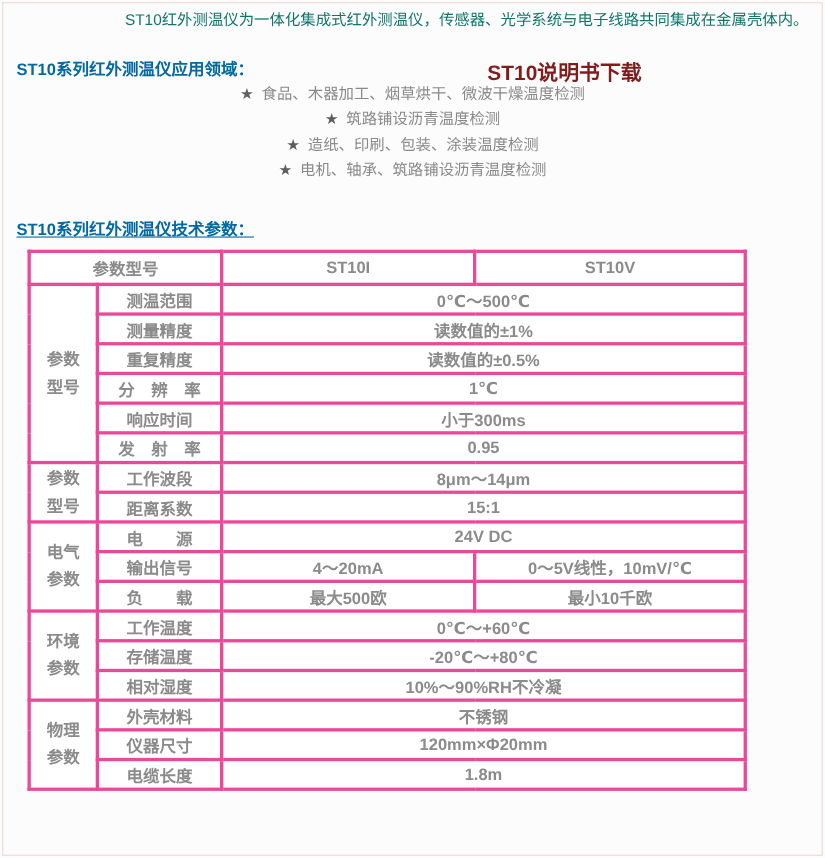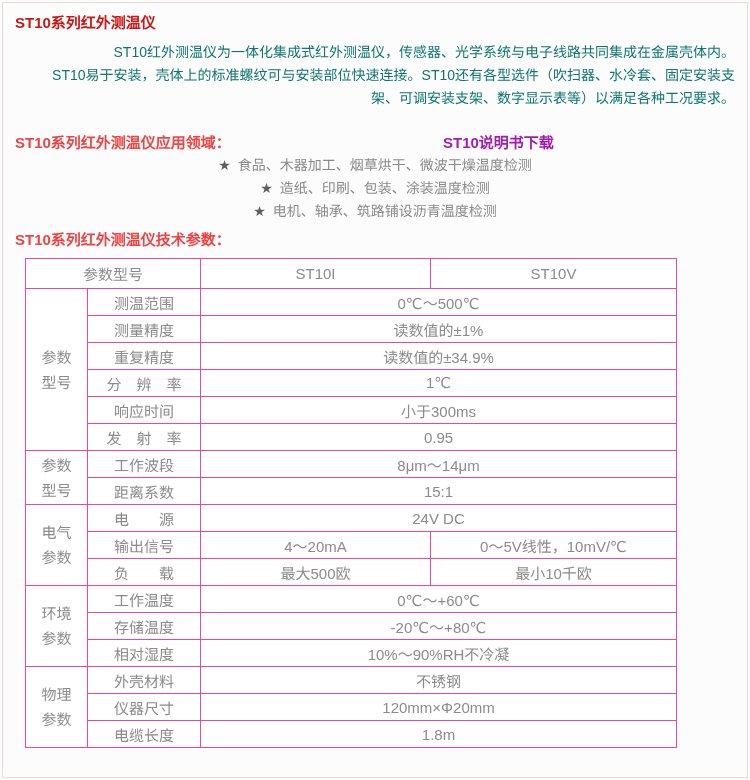--- a/index.html
+++ b/index.html
@@ -30,91 +30,90 @@
     color: #0f766e;
     text-align: right;
   }
   .apps-header {
     position: relative;
     margin-top: 21px;
     height: 20px;
   }
   .apps-heading, .specs-heading {
     font-size: 15px; font-weight: bold;
-    color: #ef4444;
+    color: #0369a1;
     margin: 0;
   }
   .download-link {
     position: absolute; left: 428px; top: 0;
-    font-size: 15px; font-weight: bold;
-    color: #a21caf;
+    font-size: 19px; font-weight: bold;
+    color: #7f1d1d;
     text-decoration: none;
     cursor: pointer;
   }
   ul.apps {
     list-style: none;
     margin: 3px 0 0 0; padding: 0;
   }
   ul.apps li {
     font-size: 14px;
     line-height: 23px;
     color: #8a8a8a;
     text-align: center;
   }
   ul.apps .star {
     color: #5e5e5e;
     margin-right: 7px;
     font-size: 14px;
   }
-  .specs-heading { margin-top: 5px; }
+  .specs-heading { margin-top: 31px; text-decoration: underline; }
   table.specs {
     border-collapse: collapse;
     table-layout: fixed;
     width: 651px;
     margin: 9px 0 0 10px;
     font-size: 15px;
     color: #8b8b8b;
     background: #ffffff;
   }
   table.specs th, table.specs td {
-    border: 1px solid #ec4899;
+    border: 3px solid #ec4899;
     text-align: center;
     vertical-align: middle;
-    font-weight: normal;
+    font-weight: bold;
     padding: 0;
     overflow: hidden;
   }
   table.specs thead th { height: 30px; }
   table.specs tbody td { height: 27px; }
   .group-cell span {
     display: inline-block;
     width: 2em;
     line-height: 25px;
     text-align: center;
   }
 </style>
 </head>
 <body>
 
 <div class="page">
 
-  <h1 class="doc-title">ST10系列红外测温仪</h1>
 
   <div class="intro">
     <p>ST10红外测温仪为一体化集成式红外测温仪，传感器、光学系统与电子线路共同集成在金属壳体内。</p>
-    <p>ST10易于安装，壳体上的标准螺纹可与安装部位快速连接。ST10还有各型选件（吹扫器、水冷套、固定安装支架、可调安装支架、数字显示表等）以满足各种工况要求。</p>
   </div>
 
   <div class="apps-header">
     <span class="apps-heading">ST10系列红外测温仪应用领域：</span>
     <a class="download-link">ST10说明书下载</a>
   </div>
 
   <ul class="apps">
     <li><span class="star">★</span><span>食品、木器加工、烟草烘干、微波干燥温度检测</span></li>
+    <li><span class="star">★</span><span>筑路铺设沥青温度检测</span></li>
     <li><span class="star">★</span><span>造纸、印刷、包装、涂装温度检测</span></li>
     <li><span class="star">★</span><span>电机、轴承、筑路铺设沥青温度检测</span></li>
   </ul>
 
   <h2 class="specs-heading">ST10系列红外测温仪技术参数：</h2>
 
   <table class="specs">
     <colgroup>
       <col style="width:62px">
         <col style="width:113px">
@@ -134,21 +133,21 @@
         <td rowspan="6" class="group-cell"><span>参数型号</span></td>
         <td>测温范围</td>
         <td colspan="2">0℃～500℃</td>
       </tr>
       <tr>
         <td>测量精度</td>
         <td colspan="2">读数值的±1%</td>
       </tr>
       <tr>
         <td>重复精度</td>
-        <td colspan="2">读数值的±34.9%</td>
+        <td colspan="2">读数值的±0.5%</td>
       </tr>
       <tr>
         <td>分　辨　率</td>
         <td colspan="2">1℃</td>
       </tr>
       <tr>
         <td>响应时间</td>
         <td colspan="2">小于300ms</td>
       </tr>
       <tr>

